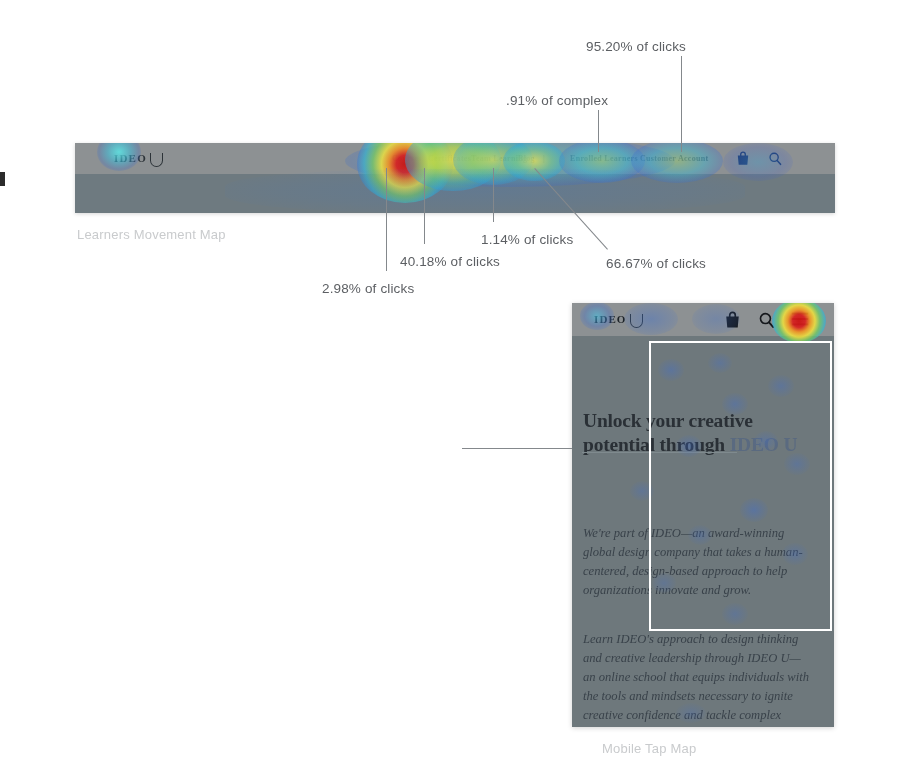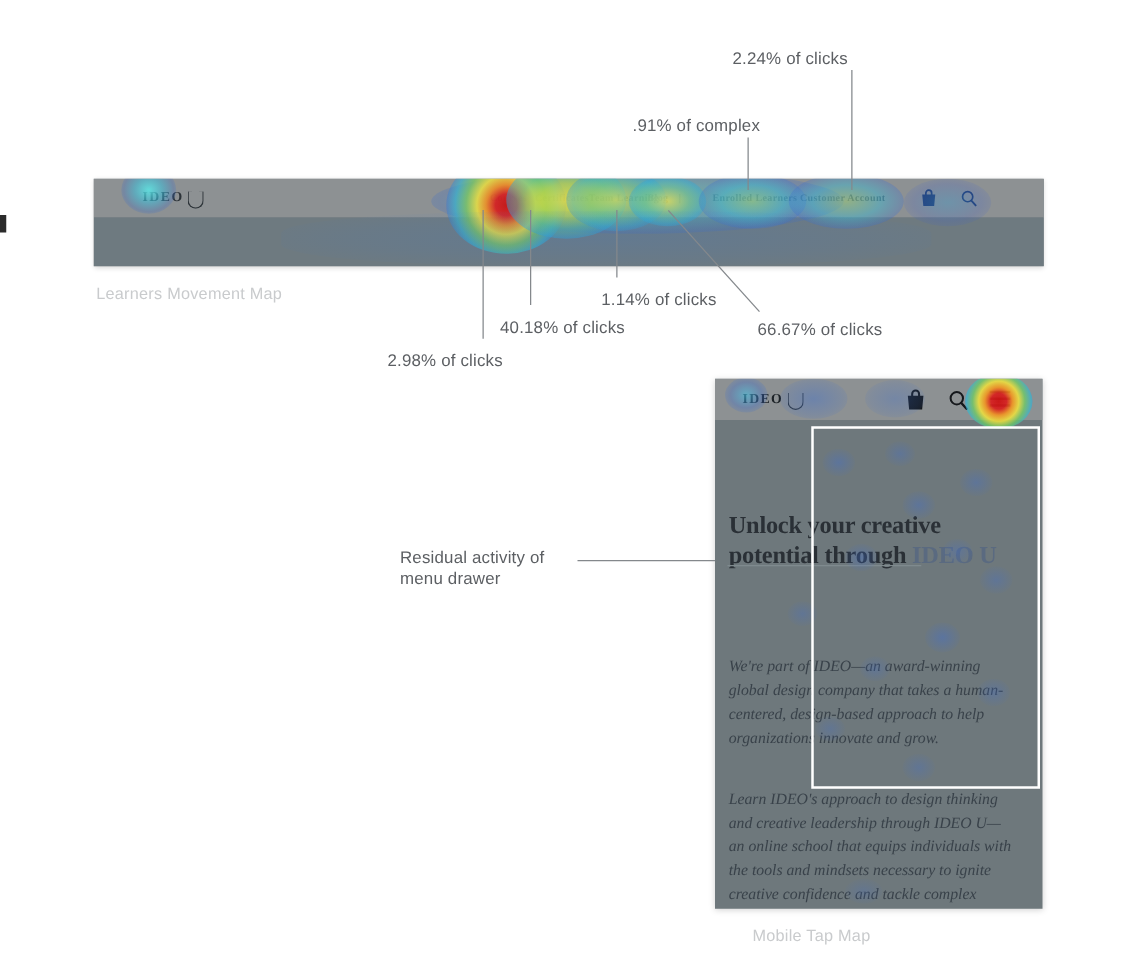--- a/index.html
+++ b/index.html
@@ -177,33 +177,33 @@
 
     <div class="blob" style="left:648px;top:0px;width:70px;height:38px;
          background:radial-gradient(ellipse at center, rgba(60,150,205,.38) 0%, rgba(58,95,208,.20) 55%, rgba(58,95,208,0) 90%);"></div>
 
     <div class="blob" style="left:150px;top:26px;width:520px;height:44px;border-radius:40%;
          background:radial-gradient(ellipse at center, rgba(60,120,200,.22) 0%, rgba(60,120,200,.10) 55%, rgba(60,120,200,0) 88%);"></div>
   </div>
 
   <div class="caption" style="left:77px;top:227px">Learners Movement Map</div>
 
-  <div class="anno" style="left:586px;top:38px">2.24% of clicks</div>
+  <div class="anno" style="left:586px;top:38px">95.20% of clicks</div>
   <div class="leader v" style="left:681px;top:56px;height:96px"></div>
 
   <div class="anno" style="left:506px;top:92px">.91% of complex</div>
   <div class="leader v" style="left:598px;top:110px;height:42px"></div>
 
   <div class="anno" style="left:481px;top:231px">1.14% of clicks</div>
   <div class="leader v" style="left:493px;top:168px;height:54px"></div>
 
   <div class="anno" style="left:400px;top:253px">40.18% of clicks</div>
   <div class="leader v" style="left:424px;top:168px;height:76px"></div>
 
-  <div class="anno" style="left:310px;top:280px">2.98% of clicks</div>
+  <div class="anno" style="left:322px;top:280px">2.98% of clicks</div>
   <div class="leader v" style="left:386px;top:168px;height:103px"></div>
 
   <div class="anno" style="left:606px;top:255px">66.67% of clicks</div>
   <div class="leader-diag" style="left:535px;top:168px;width:109px;transform:rotate(48deg)"></div>
 
   <div id="mobile-map">
     <div id="m-header"></div>
 
     <div id="m-logo">
       <span>IDEO</span>
@@ -258,19 +258,15 @@
     <div class="blob" style="left:210px;top:240px;width:26px;height:22px;background:radial-gradient(ellipse at center,rgba(62,110,210,.30) 0%,rgba(62,110,210,0) 80%);"></div>
     <div class="blob" style="left:80px;top:270px;width:24px;height:20px;background:radial-gradient(ellipse at center,rgba(62,110,210,.26) 0%,rgba(62,110,210,0) 80%);"></div>
     <div class="blob" style="left:150px;top:300px;width:26px;height:22px;background:radial-gradient(ellipse at center,rgba(62,110,210,.28) 0%,rgba(62,110,210,0) 80%);"></div>
     <div class="blob" style="left:104px;top:400px;width:30px;height:20px;background:radial-gradient(ellipse at center,rgba(62,110,210,.22) 0%,rgba(62,110,210,0) 80%);"></div>
 
     <div id="m-white-box"></div>
   </div>
 
   <div class="caption" style="left:602px;top:741px">Mobile Tap Map</div>
 
-  <div class="anno" style="left:320px;top:437px">
-    <div>Residual activity of</div>
-    <div>menu drawer</div>
-  </div>
   <div class="leader h" style="left:462px;top:448px;width:110px"></div>
 
 </div>
 
 </body></html>

